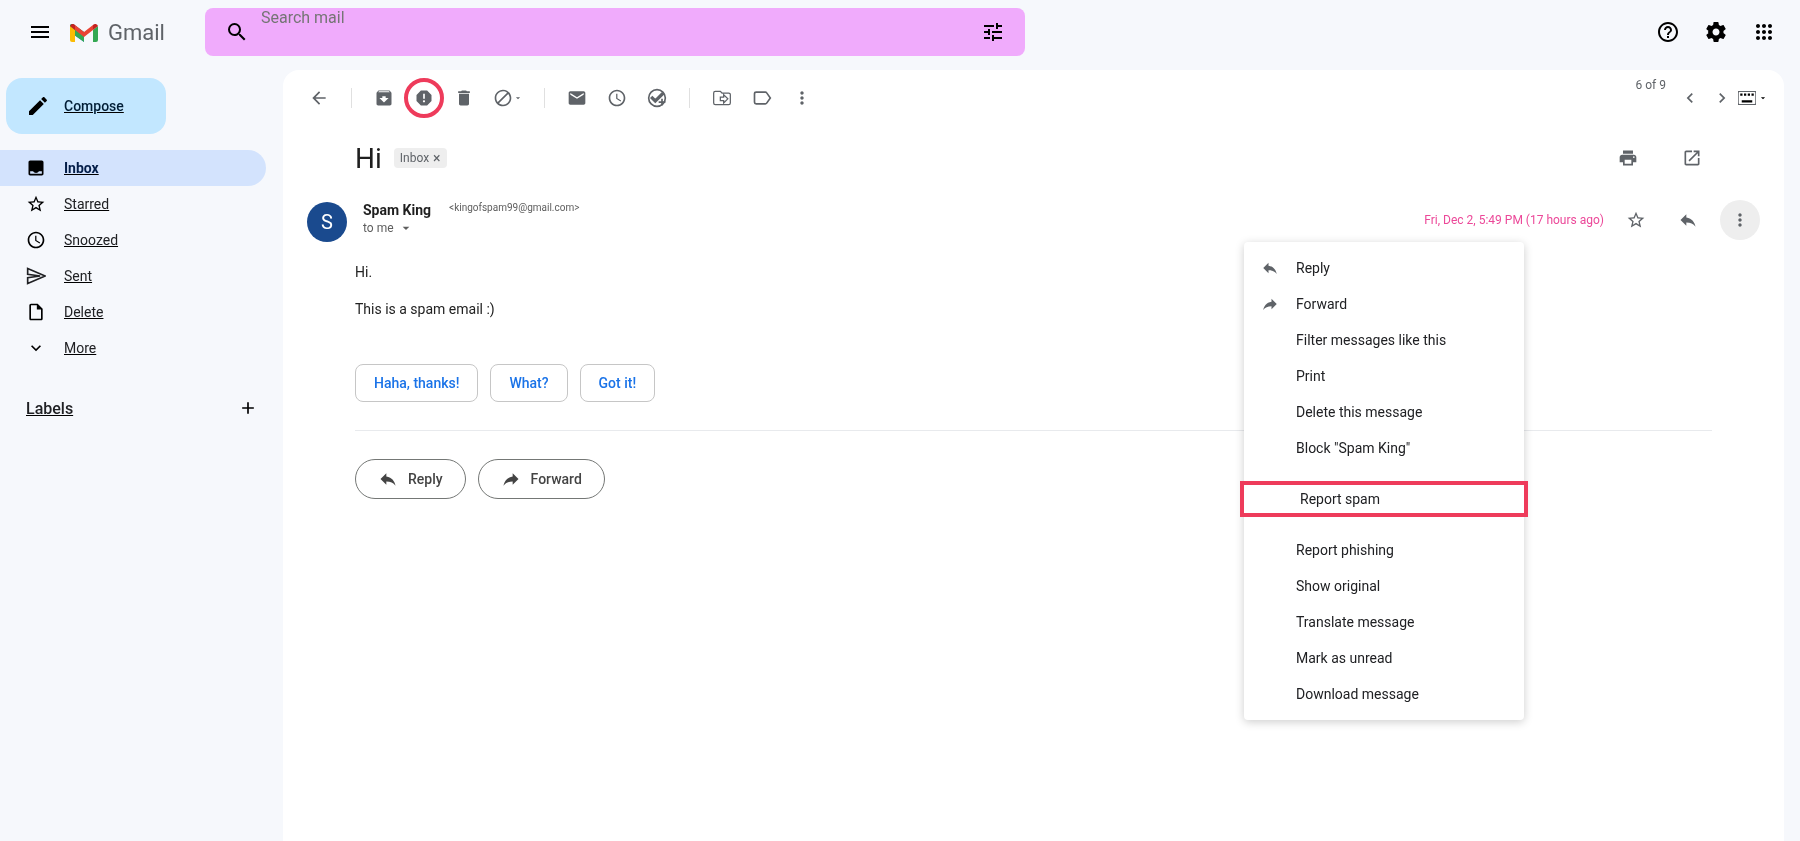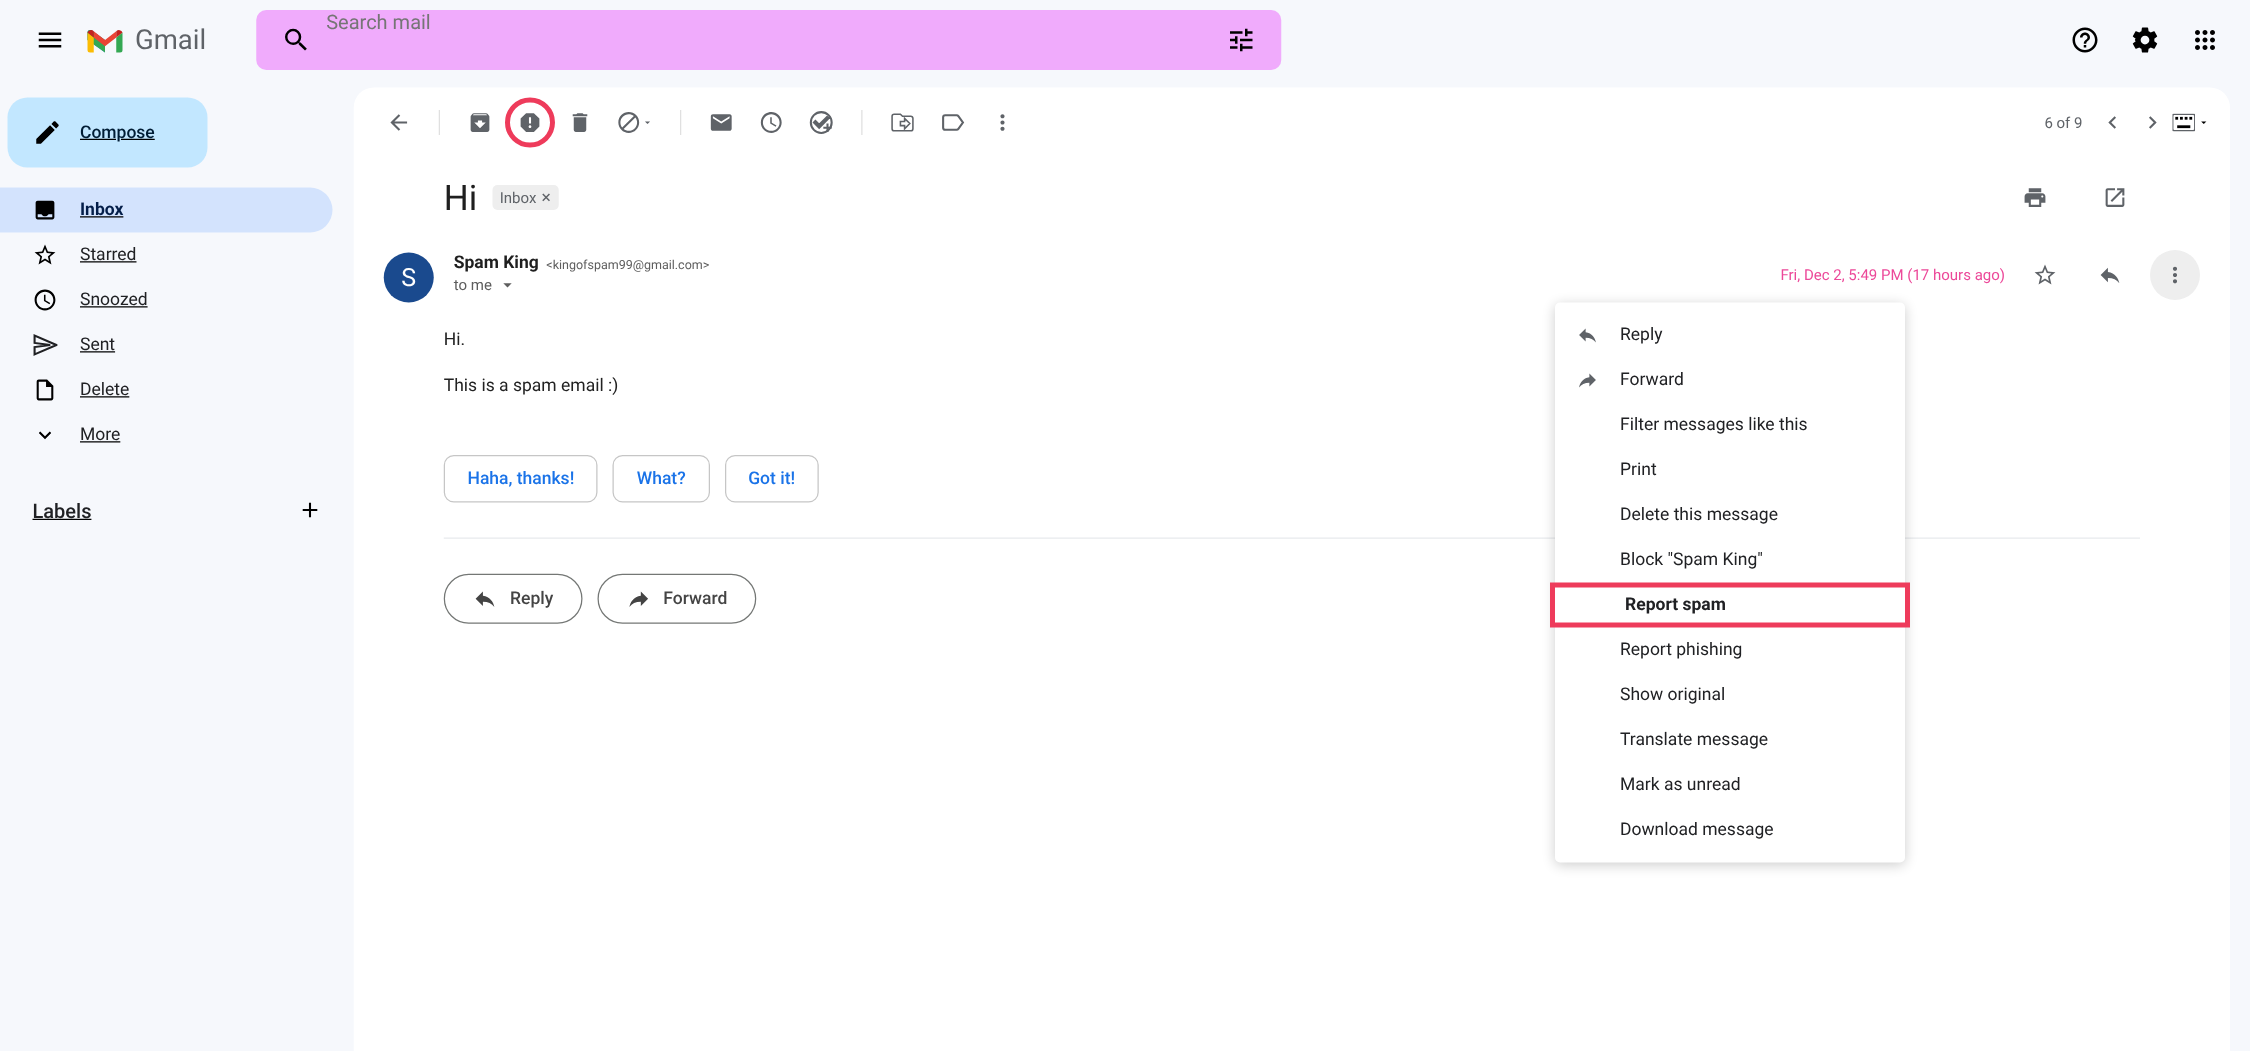--- a/index.html
+++ b/index.html
@@ -30,38 +30,38 @@
     .labels-header span { font-size: 16px; font-weight: 500; color: #202124; }
     .labels-plus { width: 32px; height: 32px; display: flex; align-items: center; justify-content: center; cursor: pointer; }
     
     
     .main { position: absolute; left: 283px; top: 70px; right: 16px; bottom: 0; background: #fff; border-radius: 16px 16px 0 0; overflow: hidden; }
     .toolbar { display: flex; align-items: center; height: 56px; padding: 0 16px; justify-content: space-between; }
     .toolbar-left { display: flex; align-items: center; }
     .toolbar-btn { width: 40px; height: 40px; display: flex; align-items: center; justify-content: center; border-radius: 50%; cursor: pointer; color: #5f6368; }
     .toolbar-sep { width: 1px; height: 20px; background: #e0e0e0; margin: 0 12px; }
     .highlight-red { border: 4px solid #ee3b5b; }
-    .toolbar-right { display: flex; align-items: center; }
+    .toolbar-right { display: flex; }
     .pager-text { font-size: 12px; color: #5f6368; margin-right: 8px; }
     .keyboard-btn { display: flex; align-items: center; gap: 2px; cursor: pointer; }
     
     
     .subject-row { display: flex; align-items: center; padding: 12px 72px 12px 72px; justify-content: space-between; }
     .subject-left { display: flex; align-items: center; gap: 12px; }
     .subject-text { font-size: 28px; color: #1f1f1f; }
     .inbox-chip { display: flex; align-items: center; gap: 4px; background: #eee; border-radius: 4px; height: 20px; padding: 0 6px; font-size: 12px; color: #5f6368; }
     .inbox-chip .x { font-size: 14px; cursor: pointer; }
     .subject-right { display: flex; align-items: center; gap: 24px; }
     .subj-icon-btn { width: 40px; height: 40px; display: flex; align-items: center; justify-content: center; cursor: pointer; color: #5f6368; }
     
     
     .email-header { display: flex; align-items: flex-start; padding: 12px 16px 0 16px; position: relative; }
     .avatar { width: 40px; height: 40px; border-radius: 50%; background: #1a4a8e; color: #fff; display: flex; align-items: center; justify-content: center; font-size: 20px; margin-right: 16px; margin-left: 8px; }
     .sender-info { flex: 1; }
-    .sender-line { display: flex; align-items: flex-end; gap: 6px; }
+    .sender-line { display: flex; align-items: flex-start; gap: 18px; }
     .sender-name { font-size: 14px; font-weight: 700; color: #1f1f1f; }
     .sender-email { font-size: 10px; color: #5e5e5e; }
     .recipient-line { display: flex; align-items: center; gap: 4px; font-size: 12px; color: #5e5e5e; margin-top: 2px; }
     .email-meta { display: flex; align-items: center; gap: 12px; position: absolute; right: 24px; top: 10px; }
     .timestamp { font-size: 12px; color: #ec4899; }
     .meta-btn { width: 40px; height: 40px; display: flex; align-items: center; justify-content: center; border-radius: 50%; cursor: pointer; color: #5f6368; }
     .meta-btn.active-more { background: #eee; }
     
     
     .email-body { padding: 20px 72px 8px 72px; font-size: 14px; color: #222; line-height: 1.5; }
@@ -74,21 +74,21 @@
     .divider { height: 1px; background: #e8eaed; margin: 0 72px; }
     
     
     .reply-row { display: flex; gap: 12px; padding: 28px 72px; }
     .reply-btn { display: flex; align-items: center; gap: 10px; border: 1px solid #747775; border-radius: 20px; padding: 9px 22px; font-size: 14px; color: #444; cursor: pointer; font-weight: 500; }
     
     
     .context-menu { position: absolute; top: 242px; left: 1244px; width: 280px; background: #fff; box-shadow: 0 2px 10px rgba(0,0,0,0.2); border-radius: 4px; padding: 8px 0; z-index: 100; }
     .menu-item { display: flex; align-items: center; height: 36px; padding: 0 16px; font-size: 14px; color: #202124; cursor: pointer; gap: 16px; }
     .menu-icon-slot { width: 20px; display: flex; justify-content: center; color: #5f6368; }
-    .menu-highlight { border: 4px solid #ee3b5b; margin: 0 -4px; padding: 0 20px; font-weight: bold; }
+    .menu-highlight { border: 4px solid #ee3b5b; margin: 15px -4px; padding: 0 20px; }
     
     svg { fill: currentColor; }
   </style>
 </head>
 <body>
 
 <div class="header">
   <div class="hamburger">
     <svg width="24" height="24" viewBox="0 0 24 24">
         <path d="M3 18h18v-2H3v2zm0-5h18v-2H3v2zm0-7v2h18V6H3z"></path>

